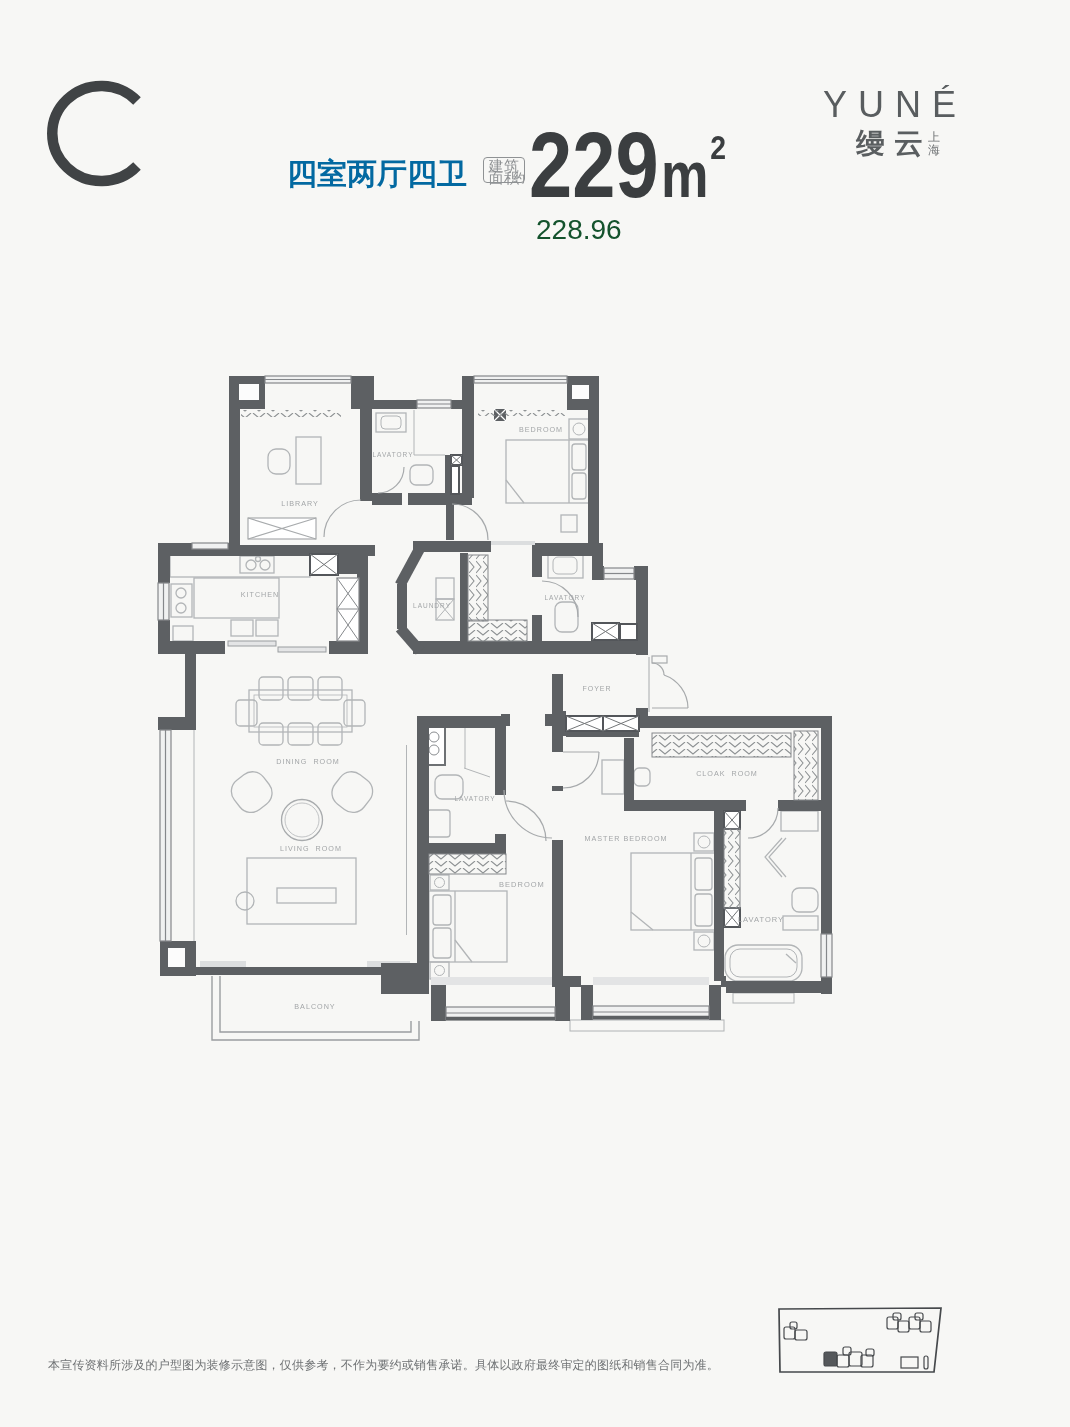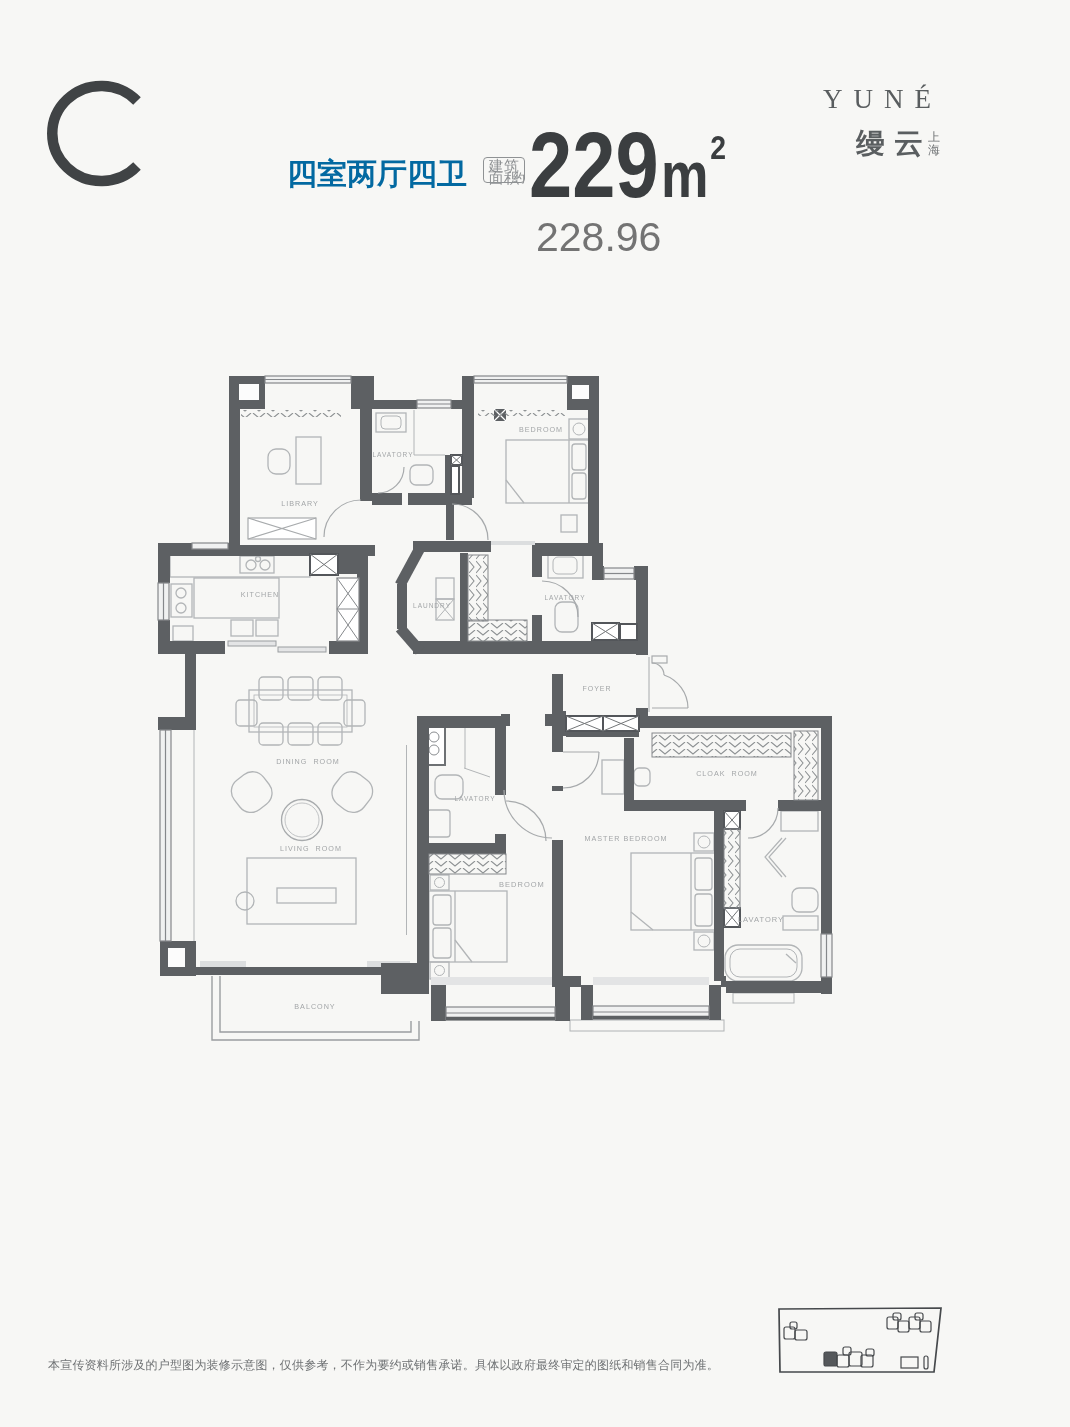--- a/index.html
+++ b/index.html
@@ -4,22 +4,22 @@
 <style>
 html,body{margin:0;padding:0;}
 body{width:1070px;height:1427px;position:relative;background:#f7f7f5;font-family:"Liberation Sans",sans-serif;overflow:hidden;}
 .abs{position:absolute;}
 #t1{left:287px;top:154px;font-size:30px;letter-spacing:0px;color:#0369a1;font-weight:600;}
 #areabox{left:483px;top:157px;width:42px;height:26px;border:1.5px solid #8f9294;border-radius:4px;color:#8f9294;font-size:15px;line-height:11.5px;text-align:center;letter-spacing:0.5px;padding-top:2px;box-sizing:border-box;}
 #yue{left:513px;top:170px;font-size:12px;color:#8d9092;}
 #big{left:529px;top:119px;font-size:93px;line-height:1;color:#3b3e40;font-weight:bold;letter-spacing:0px;transform:scaleX(0.835);transform-origin:0 0;white-space:nowrap;}
 #big .m{font-size:64px;font-weight:bold;letter-spacing:0;margin-left:3px;}
 #big .sup{font-size:34px;font-weight:bold;vertical-align:38px;letter-spacing:0;margin-left:2px;}
-#red{left:536px;top:214px;font-size:41px;color:#737373;font-weight:500;letter-spacing:0px;}
-#yune{left:823px;top:84px;font-size:27px;letter-spacing:11px;color:#595d5f;font-family:Liberation Serif, serif;}
+#red{left:536px;top:214px;font-size:28px;color:#14532d;font-weight:500;letter-spacing:0px;}
+#yune{left:823px;top:84px;font-size:36px;letter-spacing:11px;color:#595d5f;}
 #manyun{left:856px;top:124px;font-size:29px;letter-spacing:9px;color:#5a5e60;font-weight:700;}
 #sh{left:928px;top:131px;font-size:12px;line-height:13px;color:#707375;letter-spacing:0;}
 #disc{left:48px;top:1357px;font-size:12px;color:#6f7274;letter-spacing:0.2px;text-align:center;}
 svg text{font-family:"Liberation Sans",sans-serif;}
 </style>
 </head>
 <body>
 
 <svg class="abs" style="left:0;top:0" width="260" height="260" viewBox="0 0 260 260">
  <path d="M 137 101 A 49 47.5 0 1 0 137 166" fill="none" stroke="#404345" stroke-width="10.5"></path>

